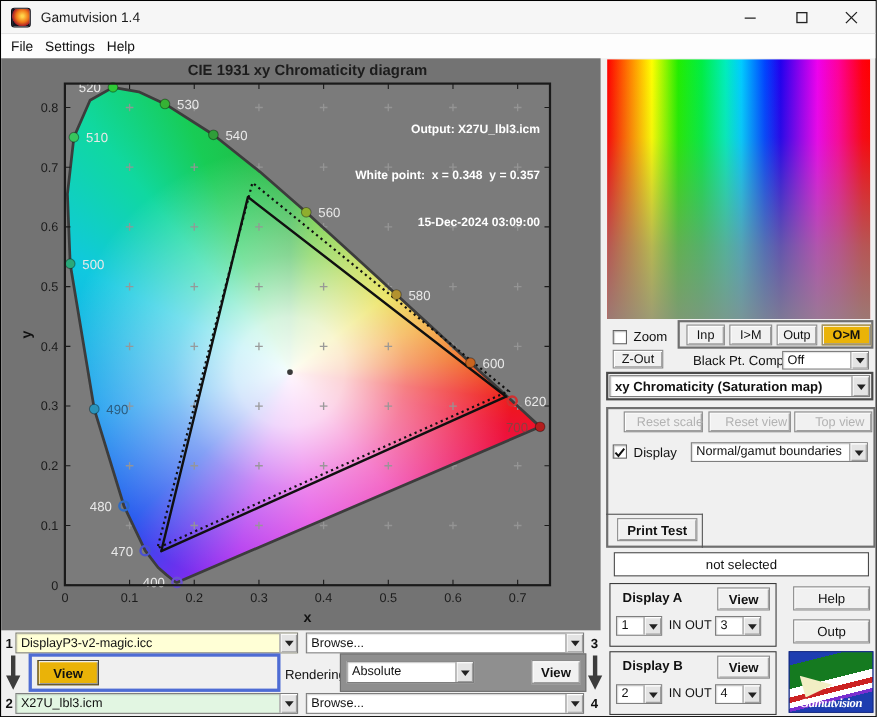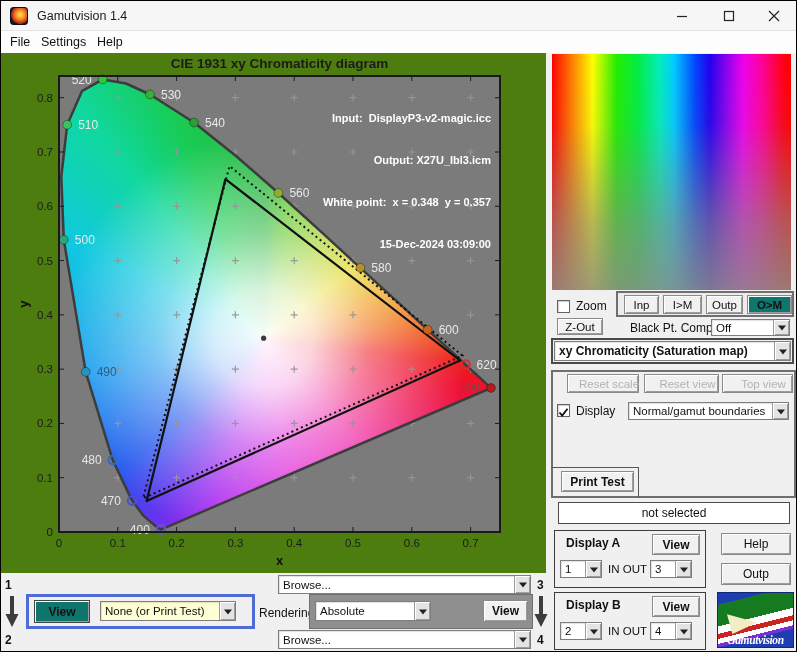--- a/index.html
+++ b/index.html
@@ -11,41 +11,41 @@
   .app-icon { position:absolute; left:9px; top:6px; width:18px; height:18px; border-radius:3px;
               background: radial-gradient(circle at 58% 42%, #ffd24a 8%, #f07818 42%, #a81e28 68%, #16161f 72%); border:1px solid #101018; }
   .title-text { position:absolute; left:36px; top:0; height:30px; line-height:30px; font-size:12.5px; color:#1a1a1a; }
   .winbtn { position:absolute; top:0; width:45px; height:30px; display:flex; align-items:center; justify-content:center; }
 
   
   .menubar { position:absolute; left:0; top:30px; width:100%; height:22px; background:#fdfdfd; }
   .menu-item { position:absolute; top:0; height:22px; line-height:22px; font-size:12.5px; color:#111; padding:0 4px; }
 
   
-  .diagram-panel { position:absolute; left:0; top:52px; width:545px; height:520px; background:#4d7c0f; }
+  .diagram-panel { position:absolute; left:0; top:52px; width:545px; height:520px; background:#737373; }
   .plot-title { position:absolute; left:58px; top:3px; width:441px; text-align:center; font-size:13.5px; font-weight:bold; color:#1c1c1c; }
   .plot-bg { position:absolute; left:58px; top:23px; width:441px; height:456px; background:#7b7b7b; }
   .horseshoe { position:absolute; left:58px; top:23px; width:441px; height:456px;
     background:
       radial-gradient(circle at 46.4% 57.5%, rgba(255,255,255,0.96) 0%, rgba(255,255,255,0.82) 14%, rgba(255,255,255,0.45) 30%, rgba(255,255,255,0) 58%),
       conic-gradient(from 0deg at 46.4% 57.5%,
         #27b43c 0deg, #55c41e 10deg, #9ccc10 30deg, #e0d200 52deg, #f09000 72deg,
         #ee5500 86deg, #ee1818 97deg, #ee1133 104deg, #ee22aa 140deg, #dd22dd 172deg,
         #aa22ee 196deg, #6633ee 211deg, #2255ee 227deg, #1899ee 258deg, #10c8e0 296deg,
         #10d8a0 321deg, #18cc55 338deg, #27b43c 360deg); }
   .plot-svg { position:absolute; left:0; top:0; width:545px; height:520px; }
   .plot-annot { position:absolute; left:190px; top:30px; width:300px; text-align:right; font-size:11px; font-weight:bold;
                 color:#ffffff; line-height:14px; white-space:pre; }
 
   
   .btn { position:absolute; background:#f1f1f1; border:1px solid #8a8a8a;
          box-shadow: inset 1px 1px 0 #ffffff, inset -1px -1px 0 #9d9d9d;
          font-size:12px; color:#111; display:flex; align-items:center; justify-content:center; white-space:nowrap; }
   .btn.bold { font-weight:bold; }
-  .btn.yellow { background:#0f766e; }
+  .btn.yellow { background:#eab308; }
   .btn.disabled { color:#b2b2b2;padding-left:12px; }
   .combo { position:absolute; background:#fff; border:1px solid #7e7e7e; font-size:11.5px; color:#111;
            display:flex; align-items:center; box-shadow: inset 1px 1px 1px rgba(0,0,0,0.12); }
   .combo .ct { padding-left:4px; flex:1; white-space:nowrap; overflow:hidden; }
   .combo .ca { width:16px; align-self:stretch; background:#e4e4e4; border-left:1px solid #9a9a9a;
                box-shadow: inset 1px 1px 0 #fff, inset -1px -1px 0 #9d9d9d; display:flex; align-items:center; justify-content:center; }
   .combo .ca i { width:0; height:0; border:4px solid transparent; border-top:5px solid #222; transform:translateY(2.5px); }
   .combo.yellow { background:#ffffd6; }
   .combo.green { background:#e2f6e2; }
   .combo.bigsel { font-size:12px; font-weight:bold; }
@@ -252,21 +252,20 @@
         <line x1="58" y1="99" x2="63" y2="99" stroke="#1a1a1a" stroke-width="1"></line>
         <line x1="499" y1="99" x2="494" y2="99" stroke="#1a1a1a" stroke-width="1"></line>
         <text x="52" y="103" fill="#1c1c1c" font-size="11.5" text-anchor="end" font-family="&quot;Liberation Sans&quot;,sans-serif">0.7</text>
         <line x1="58" y1="44.714285714285666" x2="63" y2="44.714285714285666" stroke="#1a1a1a" stroke-width="1"></line>
         <line x1="499" y1="44.714285714285666" x2="494" y2="44.714285714285666" stroke="#1a1a1a" stroke-width="1"></line>
         <text x="52" y="48.714285714285666" fill="#1c1c1c" font-size="11.5" text-anchor="end" font-family="&quot;Liberation Sans&quot;,sans-serif">0.8</text>
         <text x="278.5" y="512" fill="#111" font-size="13" font-weight="bold" text-anchor="middle" font-family="&quot;Liberation Sans&quot;,sans-serif">x</text>
         <text x="27" y="251" fill="#111" font-size="13" font-weight="bold" text-anchor="middle" font-family="&quot;Liberation Sans&quot;,sans-serif" transform="rotate(-90 27 251)">y</text>
       </svg>
     <div class="plot-annot">
-      <div>Input:  DisplayP3-v2-magic.icc</div>
       <div>Output: X27U_lbl3.icm</div>
       <div>White point:  x = 0.348  y = 0.357</div>
       <div>15-Dec-2024 03:09:00</div>
     </div>
   </div>
 
   <div class="gradient-panel"></div>
 
   <div class="checkbox" style="left:556px;top:299px"></div>
   <div class="label" style="left:575px;top:298px">Zoom</div>
@@ -354,55 +353,61 @@
   <div class="btn" style="left:720px;top:532px;width:70px;height:22px">Help</div>
   <div class="btn" style="left:720px;top:562px;width:70px;height:22px">Outp</div>
 
   <div class="logo">
     <div class="stripes"></div>
     <div class="tri"></div>
     <div class="logo-text">Gamutvision</div>
   </div>
 
   <div class="num" style="left:4px;top:577px">1</div>
+  <div class="combo yellow" style="left:13px;top:574px;width:257px;height:19px">
+    <span class="ct">DisplayP3-v2-magic.icc</span>
+    <span class="ca">
+        <i></i>
+      </span>
+  </div>
   <div class="combo" style="left:277px;top:574px;width:253px;height:19px">
     <span class="ct">Browse...</span>
     <span class="ca">
         <i></i>
       </span>
   </div>
   <div class="num" style="left:536px;top:577px">3</div>
 
   <svg class="down-arrow" style="left:4px;top:594px" width="14" height="34">
     <path d="M5 1 H9 V19 H13.5 L7 32 L0.5 19 H5 Z" fill="#3c3c3c"></path>
   </svg>
 
   <div class="bluebox" style="left:25px;top:593px;width:229px;height:35px"></div>
   <div class="btn yellow bold" style="left:33px;top:599px;width:56px;height:23px;border:1.5px solid #444">View</div>
-  <div class="combo yellow" style="left:99px;top:600px;width:136px;height:20px">
-    <span class="ct">None (or Print Test)</span>
-    <span class="ca">
-        <i></i>
-      </span>
-  </div>
   <div class="label" style="left:258px;top:605px">Rendering</div>
   <div class="graypanel" style="left:308px;top:593px;width:224px;height:35px"></div>
   <div class="combo" style="left:314px;top:600px;width:116px;height:20px">
     <span class="ct">Absolute</span>
     <span class="ca">
         <i></i>
       </span>
   </div>
   <div class="btn bold" style="left:482px;top:599px;width:45px;height:22px">View</div>
 
   <svg class="down-arrow" style="left:533px;top:594px" width="14" height="34">
     <path d="M5 1 H9 V19 H13.5 L7 32 L0.5 19 H5 Z" fill="#3c3c3c"></path>
   </svg>
 
   <div class="num" style="left:4px;top:632px">2</div>
+  <div class="combo green" style="left:13px;top:629px;width:257px;height:19px">
+    <span class="ct">X27U_lbl3.icm</span>
+    <span class="ca">
+        <i></i>
+      </span>
+  </div>
   <div class="combo" style="left:277px;top:629px;width:253px;height:19px">
     <span class="ct">Browse...</span>
     <span class="ca">
         <i></i>
       </span>
   </div>
   <div class="num" style="left:536px;top:632px">4</div>
 
 </div>
 

